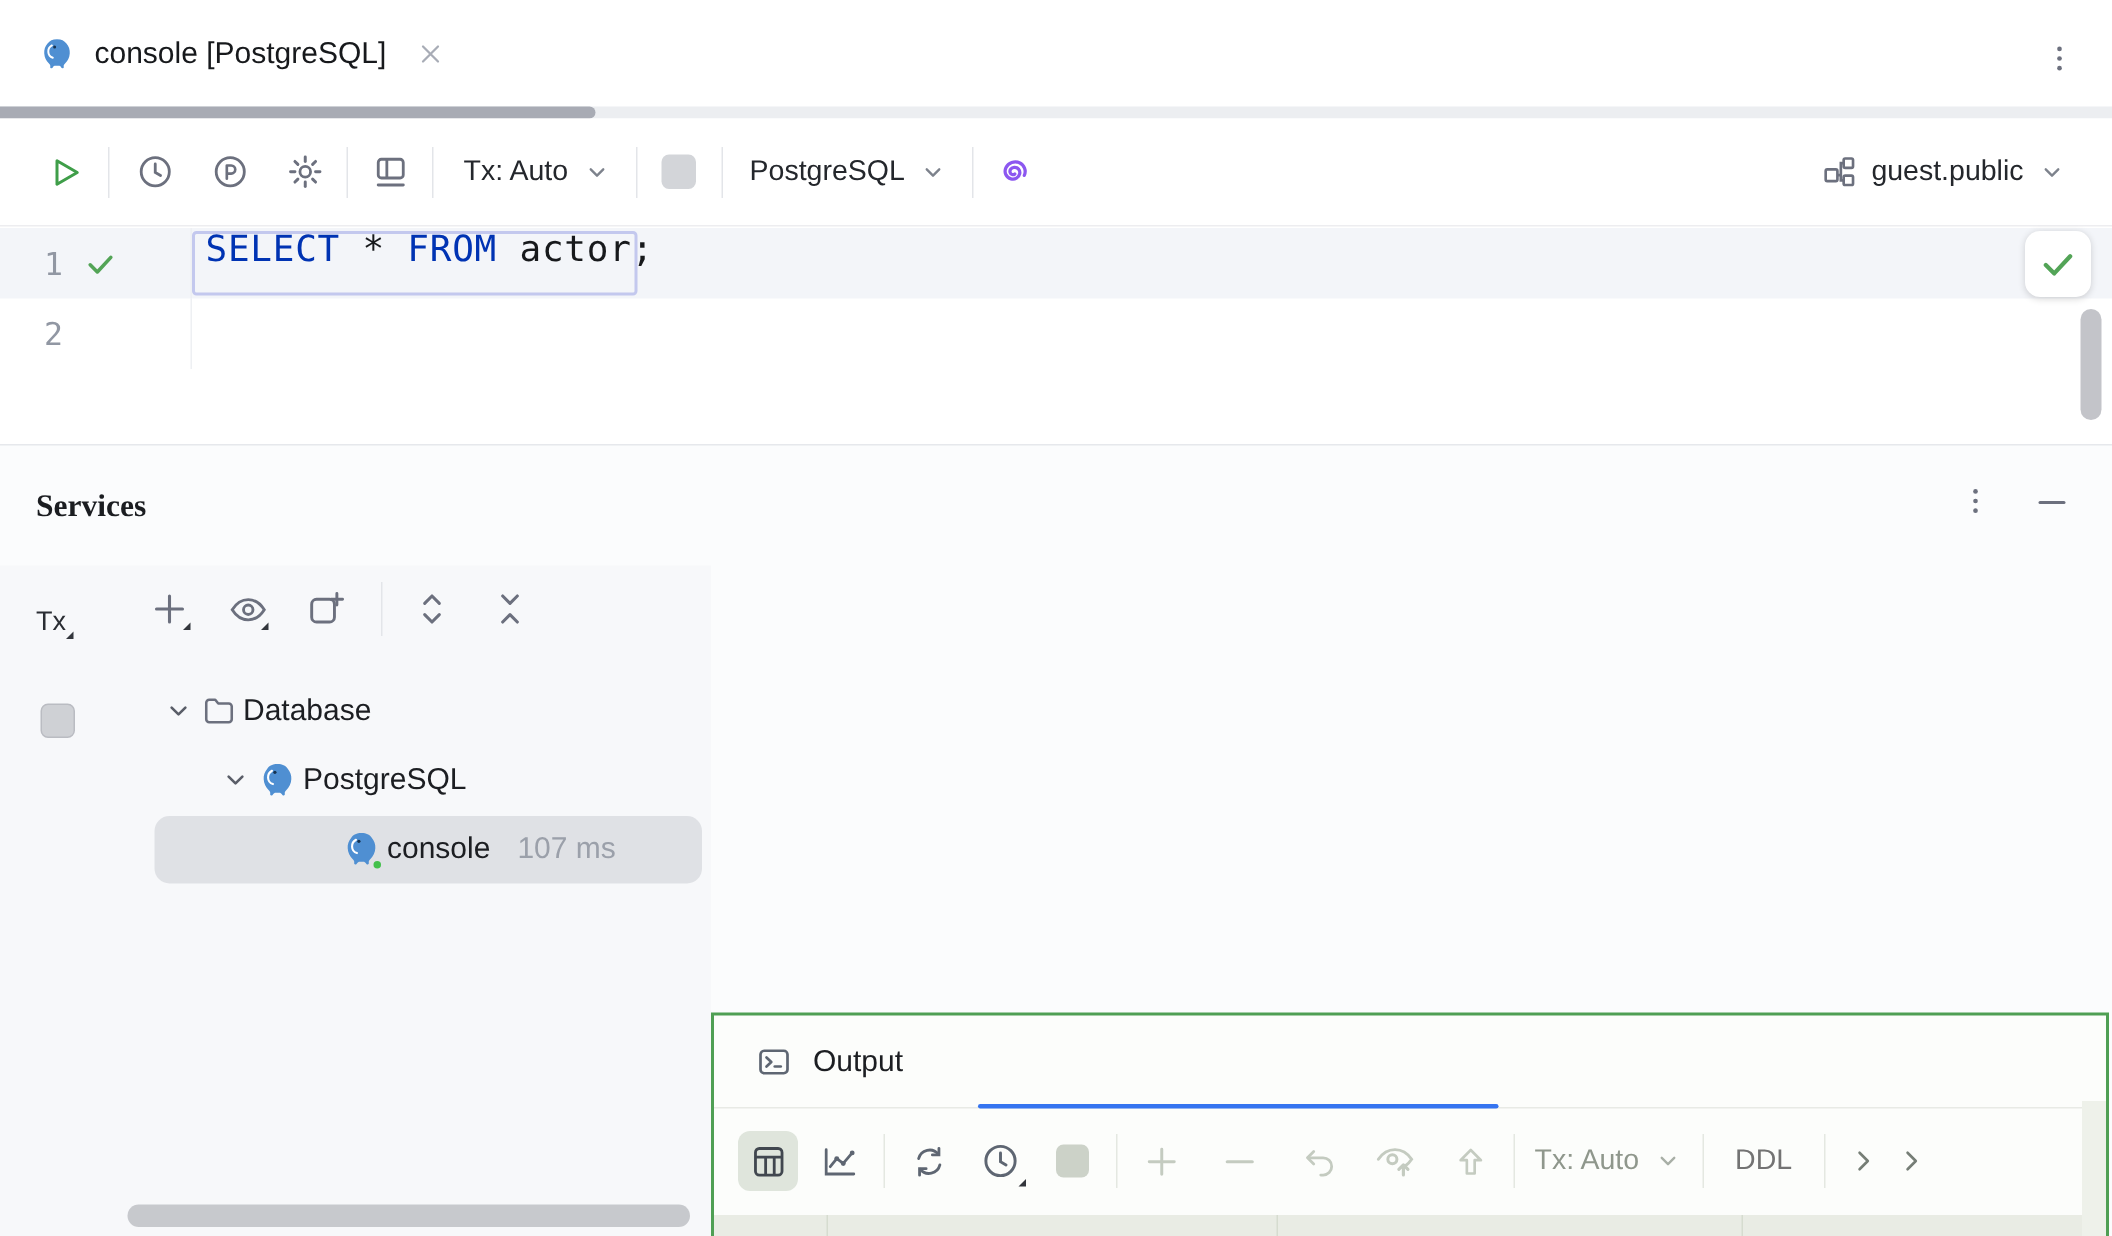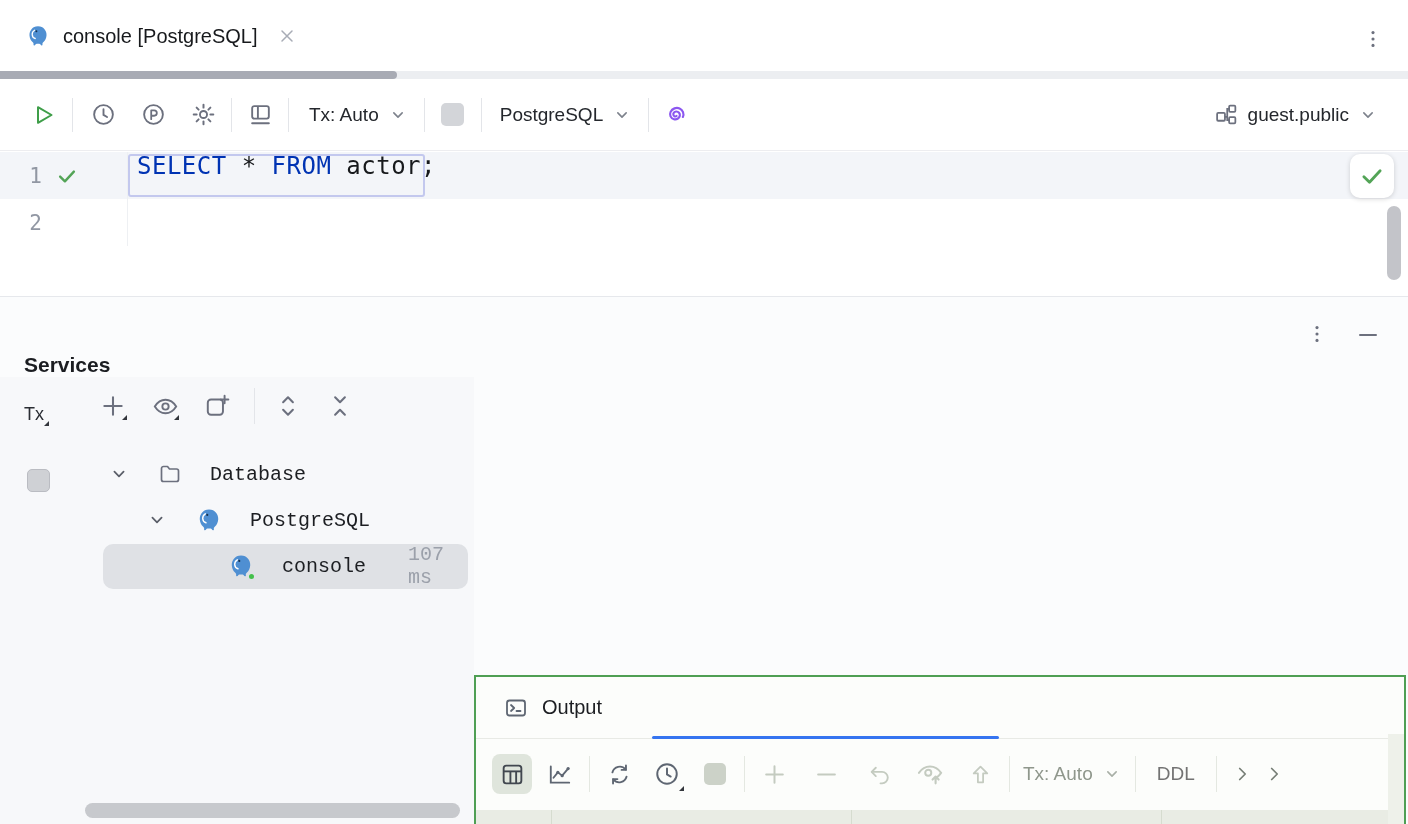--- a/index.html
+++ b/index.html
@@ -41,45 +41,45 @@
   .code-area { position:relative; height:100%; display:flex; align-items:flex-start; border-left:1px solid #eef0f3; padding-left:3px; }
   .stmt-box { position:absolute; left:0px; top:2px; height:43px; width:297px; border:2px solid #c3c8ee; border-radius:3px; background:transparent; }
   .code { position:relative; font-size:24px; letter-spacing:.5px; color:#17191c; padding-left:6px; white-space:pre; }
   .kw { color:#0033b3; }
   #ed-check-pill { position:absolute; right:14px; top:2px; width:44px; height:44px; background:#fff; border-radius:10px;
                    box-shadow:0 1px 5px rgba(0,0,0,.16); display:flex; align-items:center; justify-content:center; }
   #ed-vscroll { position:absolute; right:7px; top:54px; width:14px; height:74px; background:#c3c4c9; border-radius:7px; }
 
   
   #services { position:absolute; left:0; top:296px; width:1408px; height:528px; border-top:1px solid #e6e8ec; background:#fbfcfd; }
-  #svc-header { position:relative; height:80px; display:flex; align-items:flex-end; padding-left:24px; }
+  #svc-header { position:relative; height:80px; display:flex; align-items:center; padding-left:24px;font-family:Liberation Serif, serif; }
   #svc-title { font-size:21px; font-weight:bold; color:#1b1d21; }
   #svc-kebab { position:absolute; right:80px; top:26px; color:#6c707e; cursor:pointer; }
   #svc-min { position:absolute; right:28px; top:26px; color:#6c707e; cursor:pointer; }
 
   
   #left-panel { position:absolute; left:0; top:80px; width:474px; height:448px; background:#f7f8fa; }
   #left-toolbar { display:flex; align-items:center; height:58px; padding-left:24px; }
   #tx-widget { font-size:18px; color:#2a2d33; position:relative; padding:4px 8px 4px 0; cursor:pointer;margin-top:16px; }
   .lt-btn { position:relative; width:34px; height:34px; display:flex; align-items:center; justify-content:center; color:#6c707e; cursor:pointer; }
   #left-stop { position:absolute; left:27px; top:92px; width:23px; height:23px; background:#cfd1d5; border:1px solid #babcc2; border-radius:5px; }
   .tree { position:absolute; left:0; top:74px; width:474px; }
   .tree-row { position:relative; height:46px; display:flex; align-items:center; font-size:20px; color:#1c1e22; cursor:pointer; }
-  .tw { display:flex; align-items:center; gap:28px;font-family:Liberation Mono, monospace; }
+  .tw { display:flex; align-items:center; gap:4px; }
   .chev-ic { color:#5a5e68; }
   .sel-bg { position:absolute; left:103px; top:1px; width:365px; height:45px; background:#dfe1e5; border-radius:10px; }
   .badge-wrap { position:relative; }
   .badge { position:absolute; right:-2px; bottom:-2px; width:9px; height:9px; border-radius:50%; background:#43c04b; border:2px solid #dfe1e5; }
   .time-gray { color:#9ba0aa; margin-left:14px; }
   #left-hscroll { position:absolute; left:85px; top:426px; width:375px; height:15px; background:#c7c9cd; border-radius:8px; }
 
   
   #results { position:absolute; left:474px; top:378px; width:932px; height:446px; background:#fcfdfb; border:2px solid #4f9f54; }
   #res-tabs { position:relative; height:62px; display:flex; align-items:center; border-bottom:1px solid #e8eae5; padding-left:28px; }
-  .rtab { display:flex; align-items:center; gap:14px; font-size:20px; color:#1c1e22; cursor:pointer; }
+  .rtab { display:flex; align-items:flex-end; gap:14px; font-size:20px; color:#1c1e22; cursor:pointer; }
   #rtab-output { margin-right:62px; }
   .rtab-close { color:#a9aeb8; margin-left:8px; }
   #rtab-underline { position:absolute; left:176px; bottom:-1px; width:347px; height:3px; background:#3574f0; border-radius:2px; }
 
   #res-toolbar { display:flex; align-items:center; height:70px; padding-left:16px; }
   .rbtn { width:40px; height:40px; display:flex; align-items:center; justify-content:center; border-radius:8px; color:#5e6672; cursor:pointer; position:relative; flex:0 0 auto;}
   .rbtn.sel { background:#dfe5dc; color:#41474f; }
   .rbtn.dis { color:#c4cbc0; }
   .r-sep { height:36px; background:#e4e8e1; margin:0 9px; }
   #res-tx { font-size:19px; color:#8f978c; display:flex; align-items:center; gap:9px; padding:0 4px; flex:0 0 auto;}

